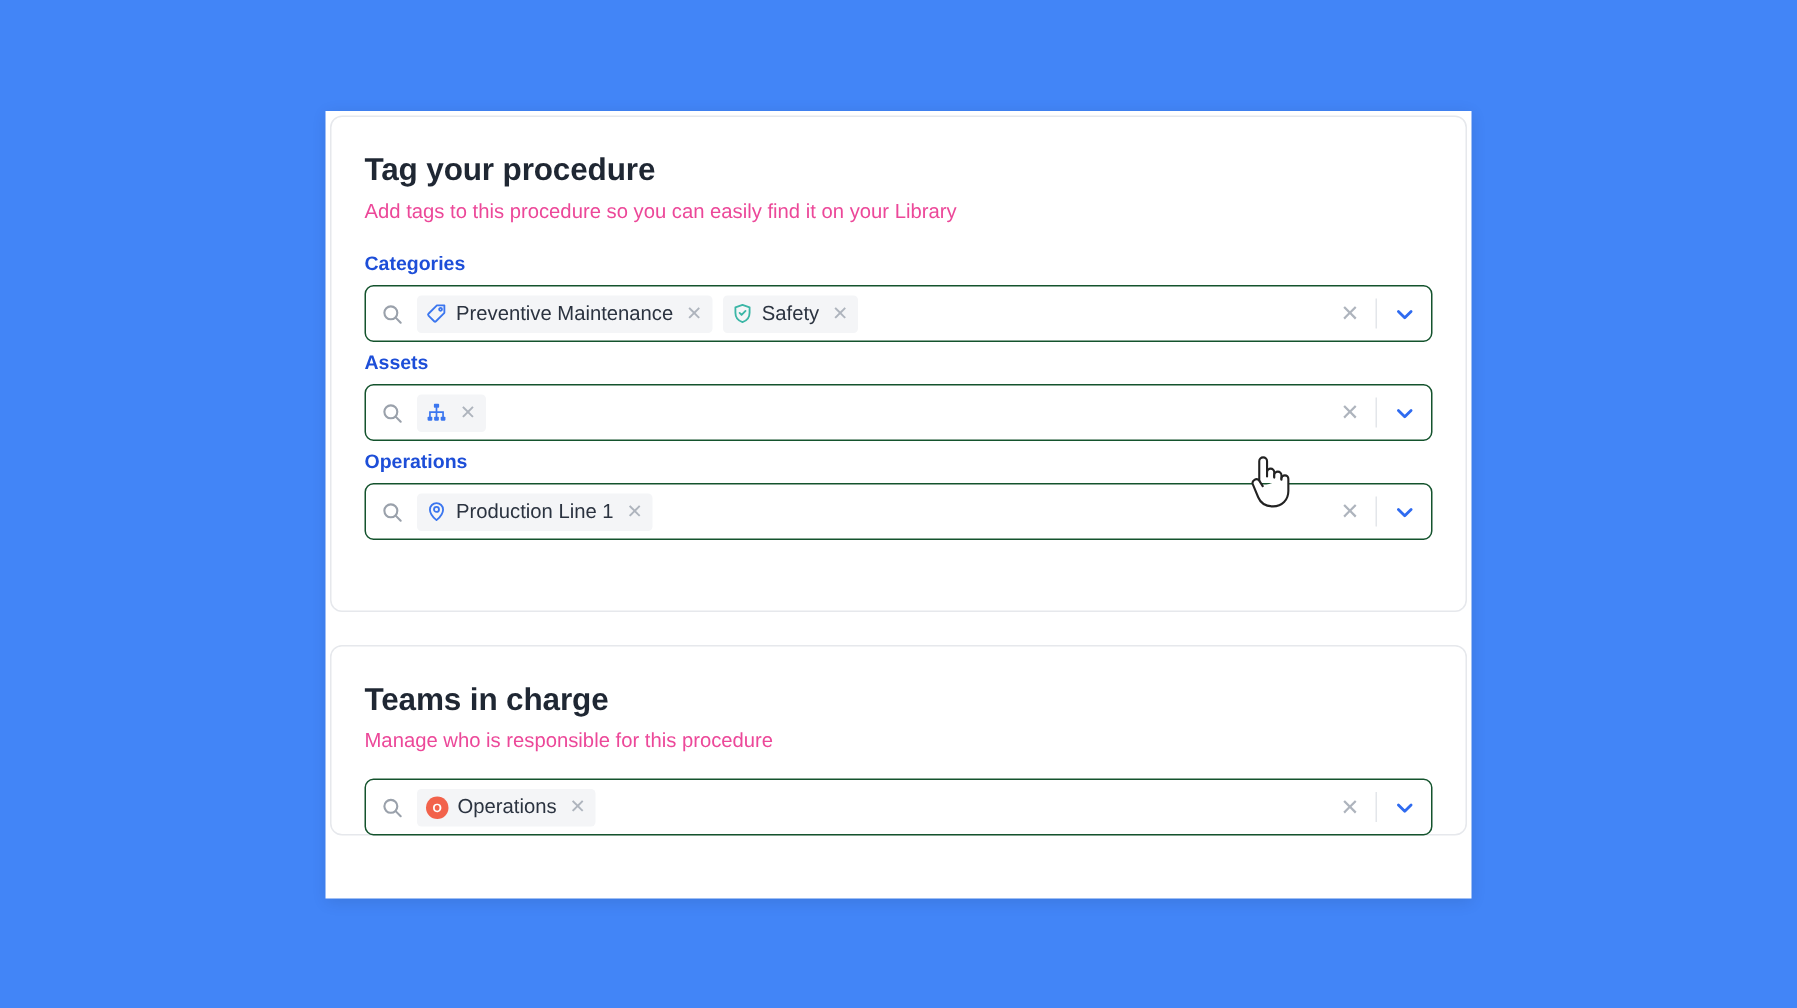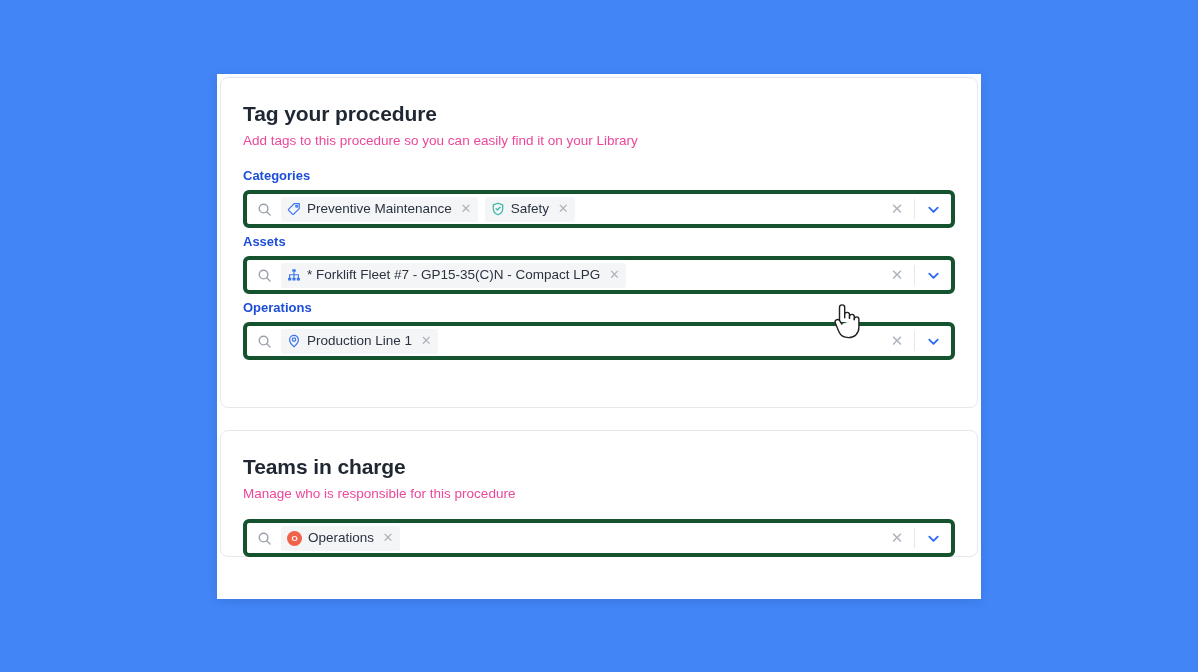--- a/index.html
+++ b/index.html
@@ -60,21 +60,21 @@
     color: #1d4ed8;
     margin-bottom: 7px;
   }
 
   
   .select-control {
     display: flex;
     align-items: center;
     height: 38px;
     background: #ffffff;
-    border: 4px solid #14532d;
+    border: 1px solid #14532d;
     border-radius: 6px;
     padding: 0 0 0 10px;
   }
   #control-teams { margin-top: 18px; }
 
   .search-icon {
     flex: 0 0 auto;
     width: 15px;
     height: 15px;
     margin-right: 9px;
@@ -251,21 +251,20 @@
           <span class="chip">
             <span class="chip-icon">
               <svg width="14" height="14" viewBox="0 0 16 16" fill="none" stroke="#3b76ef" stroke-width="1.3" stroke-linecap="round">
                 <rect x="6" y="1.4" width="4" height="3" rx="0.6" fill="#3b76ef" stroke="none"></rect>
                 <rect x="1.2" y="11.2" width="3.6" height="3" rx="0.6" fill="#3b76ef" stroke="none"></rect>
                 <rect x="6.2" y="11.2" width="3.6" height="3" rx="0.6" fill="#3b76ef" stroke="none"></rect>
                 <rect x="11.2" y="11.2" width="3.6" height="3" rx="0.6" fill="#3b76ef" stroke="none"></rect>
                 <path d="M8 4.4v3.3M3 11.2V7.7h10v3.5M8 7.7v3.5"></path>
               </svg>
             </span>
-            <span class="chip-label">* Forklift Fleet #7 - GP15-35(C)N - Compact LPG</span>
             <span class="chip-remove">✕</span>
           </span>
         </div>
         <div class="control-actions">
           <span class="clear-btn">✕</span>
           <span class="divider"></span>
           <span class="chevron-btn">
             <svg width="15" height="15" viewBox="0 0 16 16" fill="none" stroke="currentColor" stroke-width="2" stroke-linecap="round" stroke-linejoin="round">
               <polyline points="3.5,6 8,10.5 12.5,6"></polyline>
             </svg>

